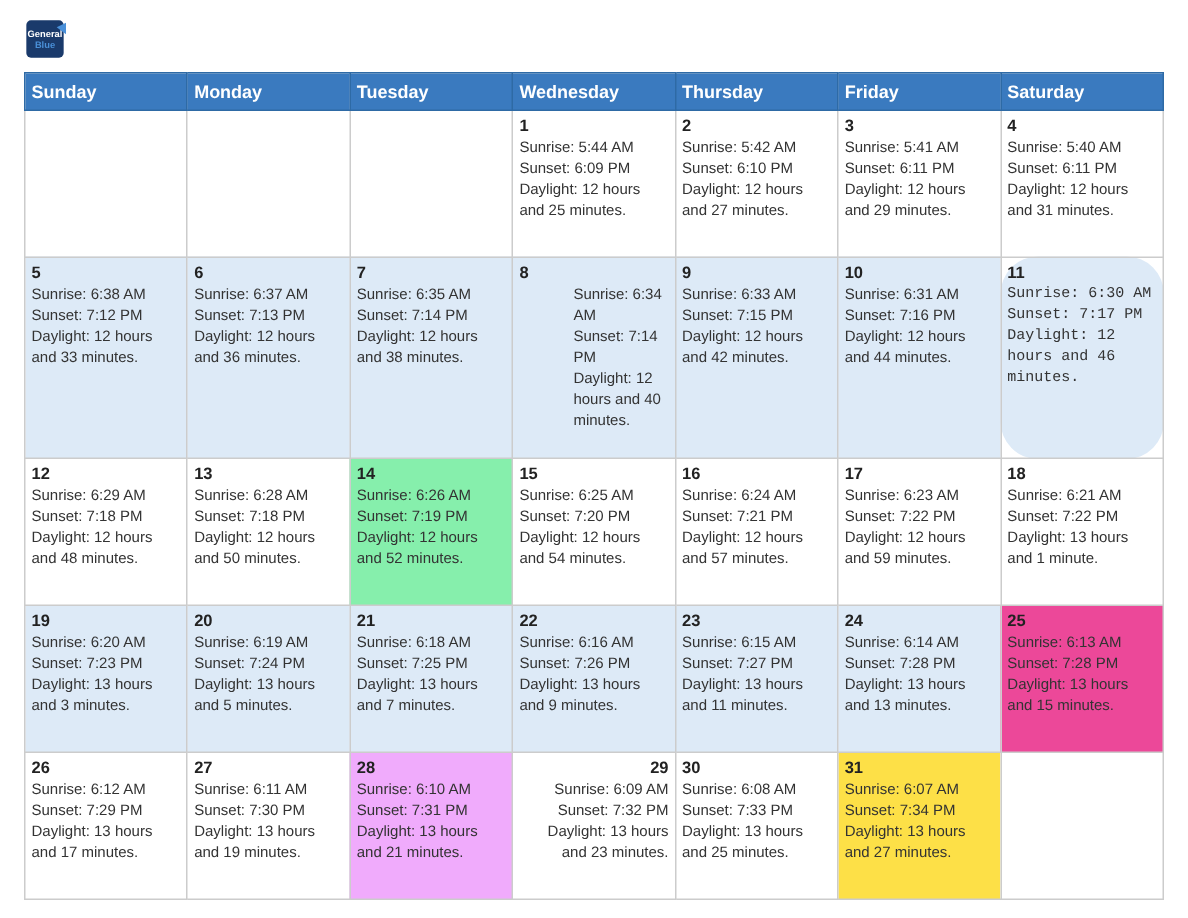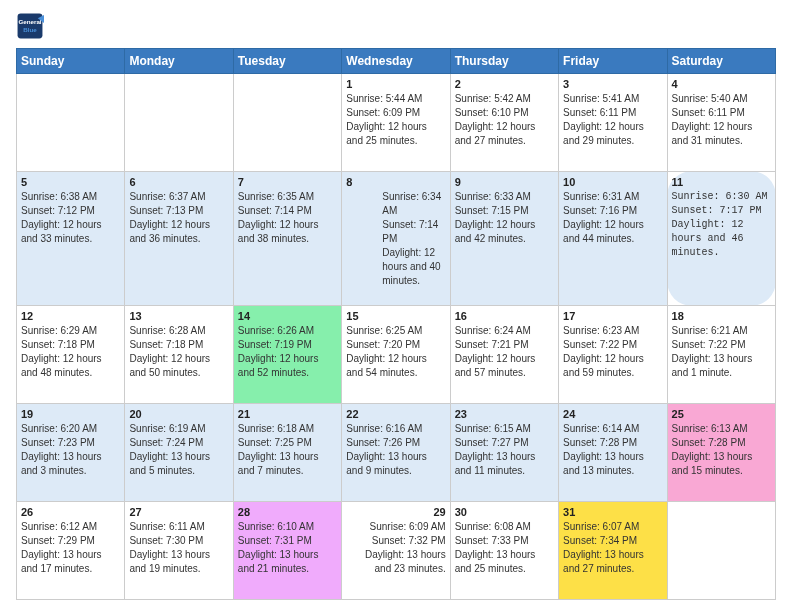--- a/index.html
+++ b/index.html
@@ -269,21 +269,21 @@
             <div class="day-info" style="white-space: pre-line;">Sunrise: 6:15 AM
 Sunset: 7:27 PM
 Daylight: 13 hours and 11 minutes.</div>
           </td>
           <td style="background: rgb(221, 234, 247);">
             <div class="day-number">24</div>
             <div class="day-info" style="white-space: pre-line;">Sunrise: 6:14 AM
 Sunset: 7:28 PM
 Daylight: 13 hours and 13 minutes.</div>
           </td>
-          <td style="background: #f9a8d4;">
+          <td style="background: #ec4899;">
             <div class="day-number">25</div>
             <div class="day-info" style="white-space: pre-line;">Sunrise: 6:13 AM
 Sunset: 7:28 PM
 Daylight: 13 hours and 15 minutes.</div>
           </td>
         </tr>
         <tr>
           <td style="background: rgb(255, 255, 255);">
             <div class="day-number">26</div>
             <div class="day-info" style="white-space: pre-line;">Sunrise: 6:12 AM

